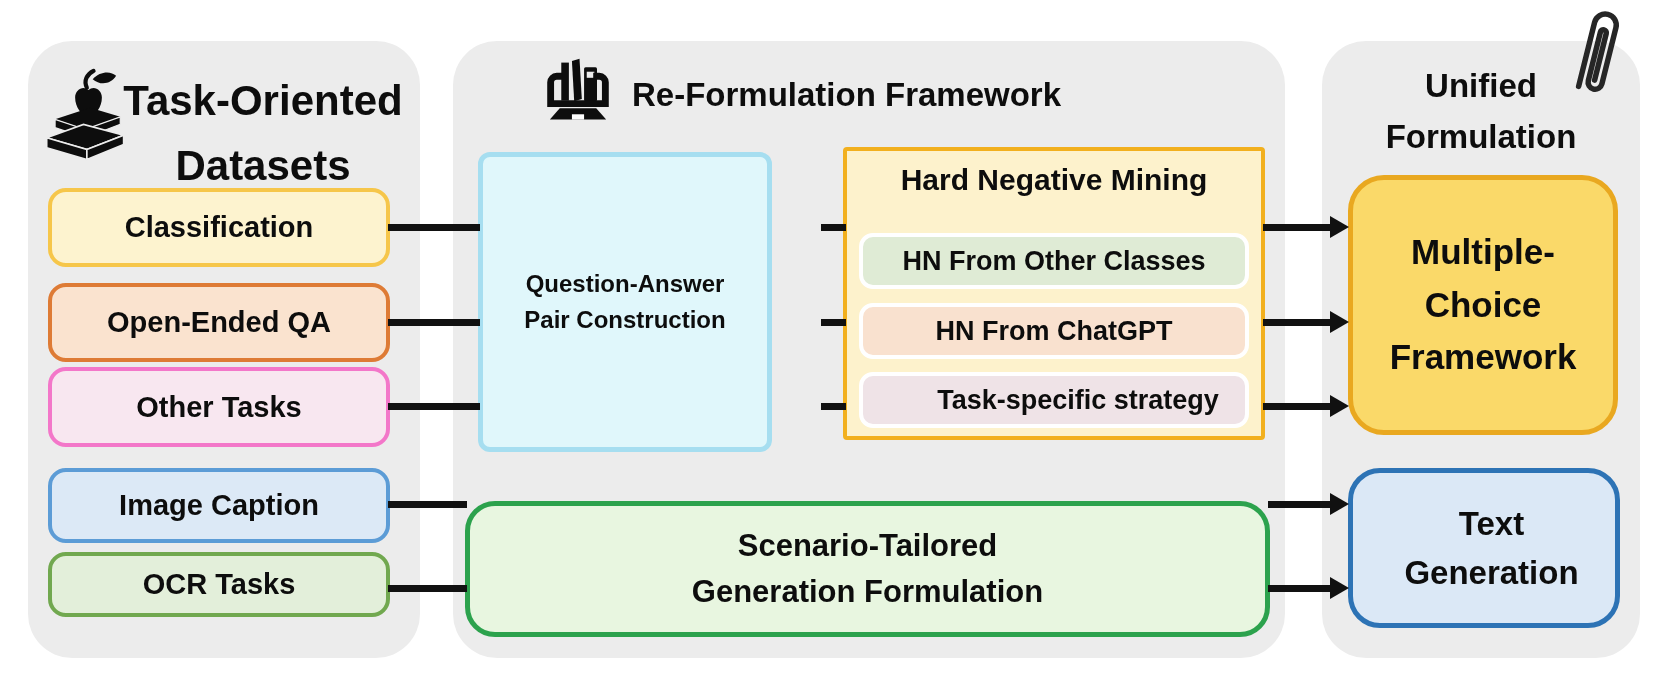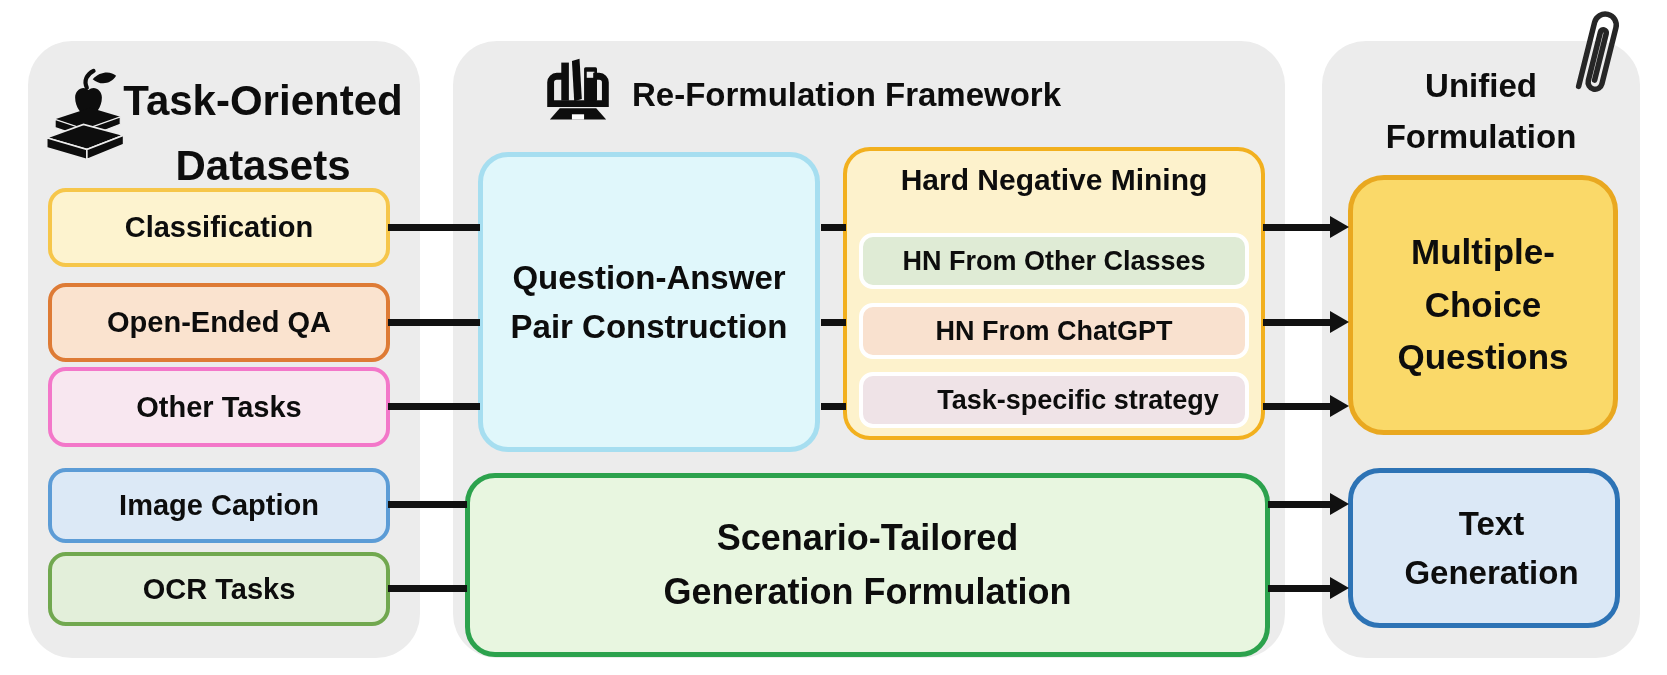--- a/index.html
+++ b/index.html
@@ -28,36 +28,36 @@
     border-style:solid;border-width:4px;border-radius:18px;
   }
   .node span{display:block;}
 
   
   .l-item{left:48px;width:342px;font-size:29px;}
   #item-0{top:188px;height:79px;}
   #item-1{top:283px;height:79px;}
   #item-2{top:367px;height:80px;}
   #item-3{top:468px;height:75px;}
-  #item-4{top:552px;height:74px;text-align:right;}
+  #item-4{top:552px;height:65px;text-align:right;}
 
   
-  #qa-box{left:478px;top:152px;width:342px;height:300px;border-width:5px;border-radius:30px;font-size:33px;line-height:1.5;}
-  #hnm-box{left:843px;top:147px;width:422px;height:293px;border-radius:27px;}
+  #qa-box{left:478px;top:152px;width:294px;height:300px;border-width:5px;border-radius:12px;font-size:24px;line-height:1.5;}
+  #hnm-box{left:843px;top:147px;width:422px;height:293px;border-radius:4px;}
   #hnm-title{position:absolute;top:12px;left:0;width:100%;text-align:center;font-size:30px;}
   .hnm-sub{
     position:absolute;left:12px;right:12px;height:56px;box-sizing:border-box;
     border:4px solid #ffffff;border-radius:14px;display:flex;align-items:center;justify-content:center;
     font-size:27px;
     text-align:center;
   }
   #hnm-sub-0{top:82px;}
   #hnm-sub-1{top:152px;}
   #hnm-sub-2{top:221px;padding-left:48px;}
-  #scenario-box{left:465px;top:473px;width:805px;height:184px;border-width:5px;border-radius:30px;font-size:36px;line-height:1.5;}
+  #scenario-box{left:465px;top:501px;width:805px;height:136px;border-width:5px;border-radius:30px;font-size:31px;line-height:1.5;}
 
   
   #mcq-box{left:1348px;top:175px;width:270px;height:260px;border-width:5px;border-radius:36px;font-size:35px;line-height:1.5;}
   #textgen-box{left:1348px;top:468px;width:272px;height:160px;border-width:5px;border-radius:32px;font-size:33px;line-height:1.5;padding-left:15px;}
 
   
   .h-line{position:absolute;height:7px;background:#111111;}
   .arrow-head{
     position:absolute;width:0;height:0;
     border-top:11px solid transparent;border-bottom:11px solid transparent;
@@ -151,21 +151,21 @@
   </div>
   <div class="icon-wrap" id="paperclip-icon">
     <svg viewBox="0 0 48 96" width="48" height="96">
       <path d="M14 88 V22 a11 11 0 0 1 22 0 v58 a7 7 0 0 1 -14 0 V30 a3 3 0 0 1 6 0 v48" fill="none" stroke="#262626" stroke-width="5.5" stroke-linecap="round"></path>
     </svg>
   </div>
 
   <div class="node" id="mcq-box" style="border-color: rgb(233, 168, 32); background-color: rgb(250, 217, 105);">
     <span>Multiple-</span>
     <span>Choice</span>
-    <span>Questions</span>
+    <span>Framework</span>
   </div>
   <div class="node" id="textgen-box" style="border-color: rgb(45, 115, 181); background-color: rgb(219, 232, 246);">
     <span>Text</span>
     <span>Generation</span>
   </div>
 
   <div class="h-line" style="left:388px;top:224px;width:92px;"></div>
   <div class="h-line" style="left:388px;top:319px;width:92px;"></div>
   <div class="h-line" style="left:388px;top:403px;width:92px;"></div>
   <div class="h-line" style="left:388px;top:501px;width:79px;"></div>

